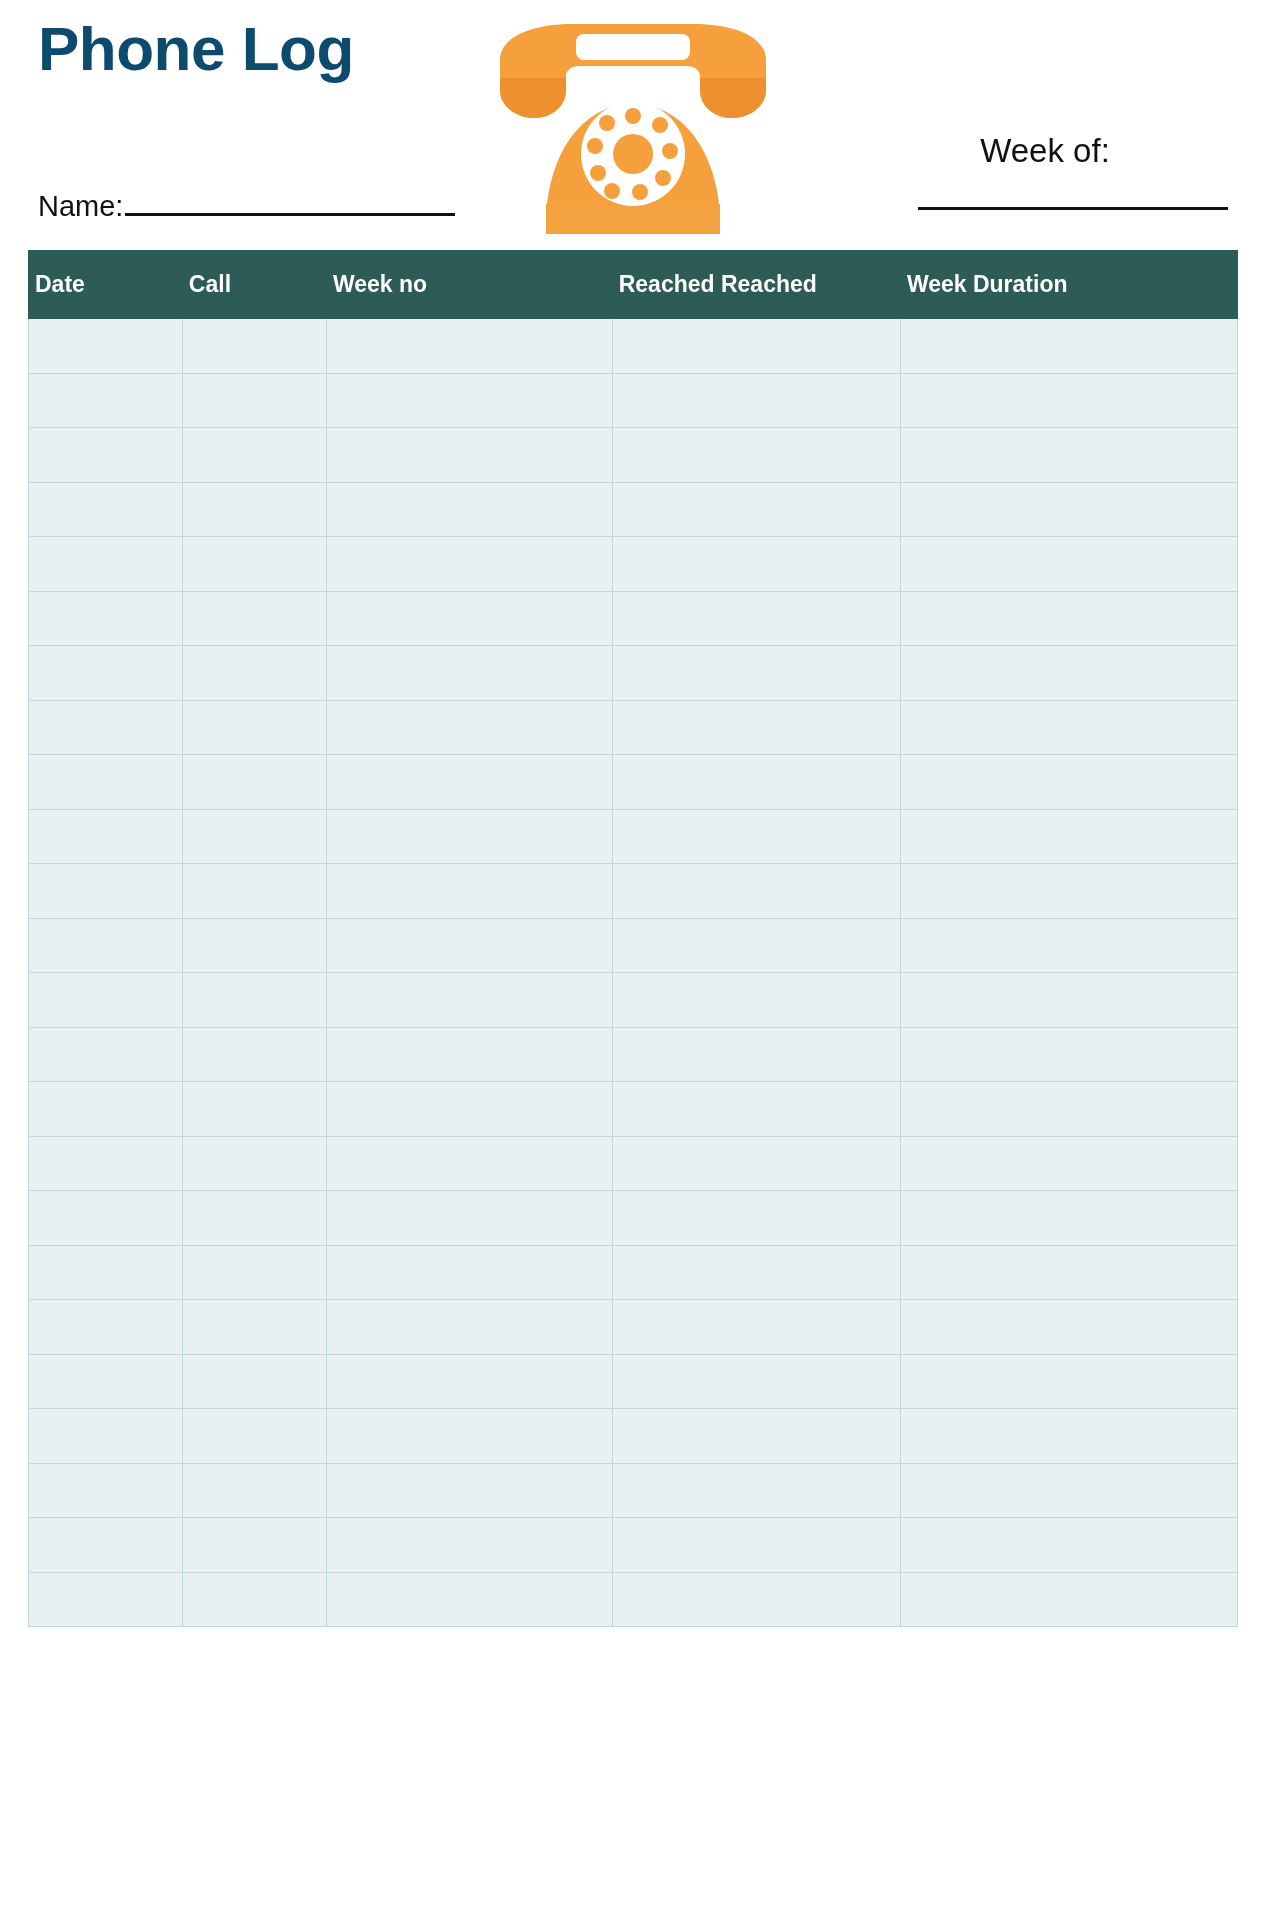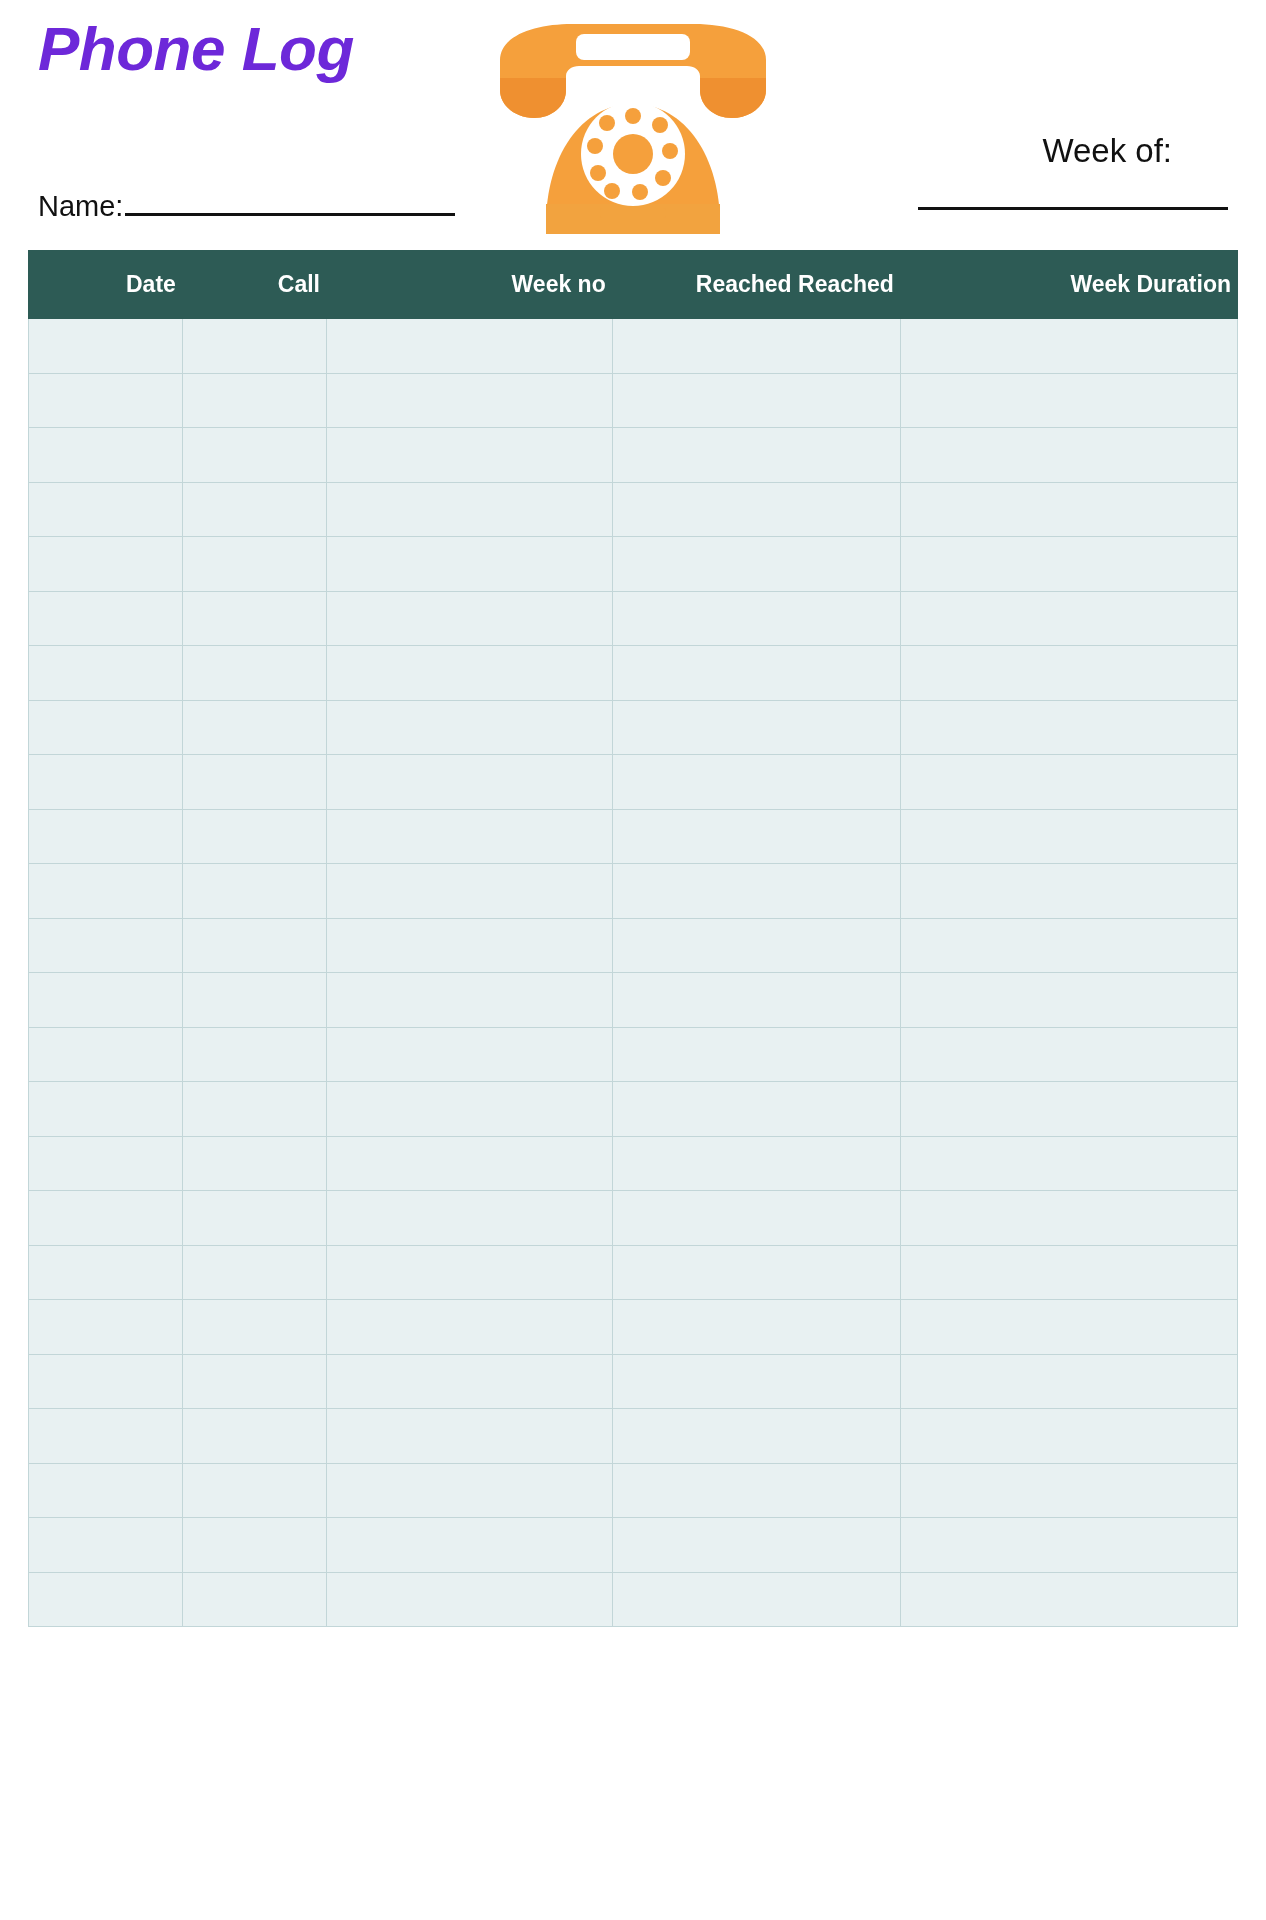--- a/index.html
+++ b/index.html
@@ -26,24 +26,23 @@
   .header {
     position: relative;
     height: 250px;
   }
   .title {
     position: absolute;
     left: 10px;
     top: 18px;
     font-size: 62px;
     font-weight: bold;
-    color: #6d28d9;
+    color: #0c4a6e;
     letter-spacing: -0.5px;
     line-height: 1;
-    font-style: italic;
   }
   .name-row {
     position: absolute;
     left: 10px;
     top: 190px;
     display: flex;
     align-items: baseline;
     gap: 2px;
   }
   .name-label {
@@ -53,21 +52,21 @@
   .name-line {
     display: inline-block;
     width: 330px;
     border-bottom: 3px solid #111111;
     height: 1px;
   }
   .week-block {
     position: absolute;
     right: 10px;
     top: 132px;
-    text-align: right;
+    text-align: center;
   }
   .week-label {
     font-size: 33px;
     color: #111111;
     display: block;
     margin-right: 56px;
   }
   .week-line {
     display: block;
     width: 310px;
@@ -92,21 +91,21 @@
     width: 100%;
     border-collapse: collapse;
     table-layout: fixed;
   }
   table.log thead th {
     background: #2d5b55;
     color: #ffffff;
     font-size: 23px;
     font-weight: bold;
     padding: 20px 6px;
-    text-align: right;
+    text-align: left;
     border: 1px solid #2d5b55;
     line-height: 1.18;
   }
   table.log tbody td {
     background: #e8f1f2;
     border: 1px solid #c2d6d8;
     height: 53.5px;
     padding: 0;
   }
   col.c-date  { width: 126px; }

